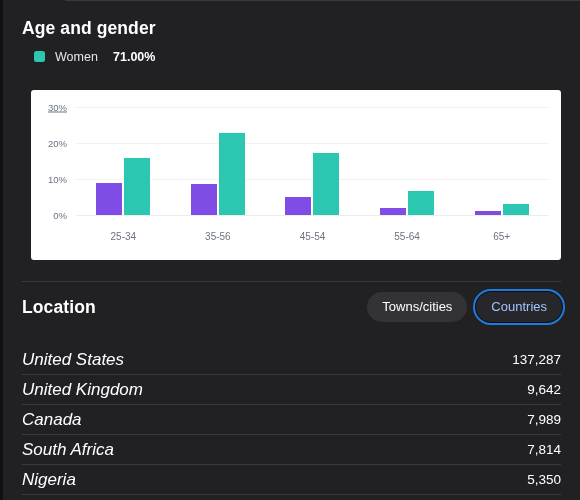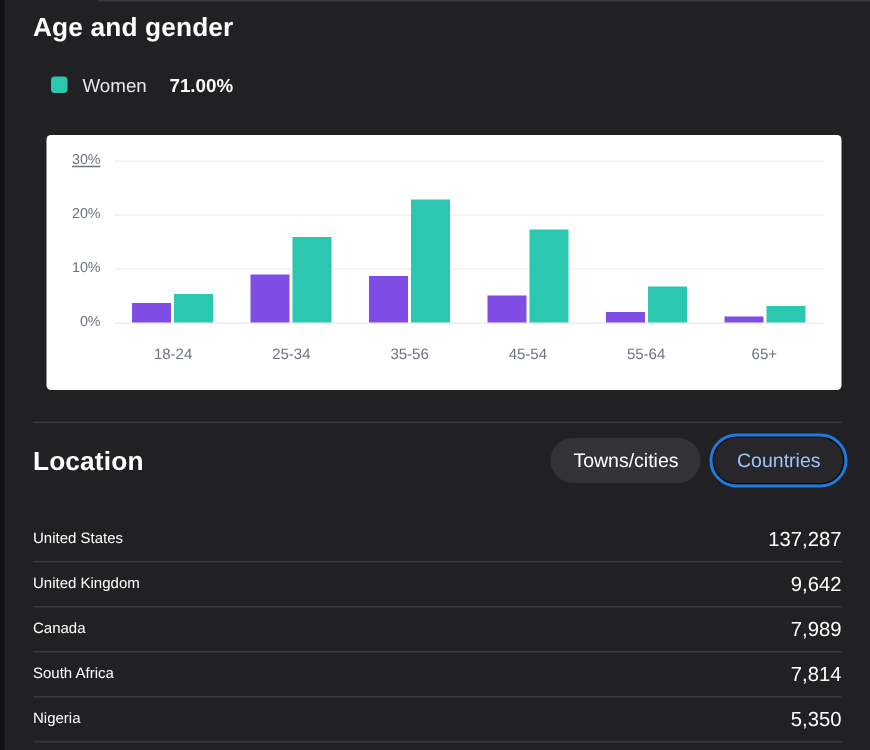--- a/index.html
+++ b/index.html
@@ -19,21 +19,21 @@
     position: absolute; top: 0; left: 62px; right: 0;
     height: 1px; background: #3a3a3e;
   }
 
   
   .section-title {
     font-size: 17.5px; font-weight: bold; color: #ffffff;
     letter-spacing: .1px;
   }
   #age-section { position: absolute; top: 0; left: 0; right: 0; }
-  #age-title { position: absolute; top: 8px; left: 19px; }
+  #age-title { position: absolute; top: 18px; left: 19px; }
 
   .legend { position: absolute; top: 47px; left: 31px; }
   .legend-row {
     display: flex; align-items: center; height: 19px;
   }
   .legend-sw {
     width: 11px; height: 11px; border-radius: 2.5px; flex: none;
   }
   .legend-name {
     margin-left: 10px; width: 58px;
@@ -104,21 +104,21 @@
 
   
   #country-list {
     position: absolute; top: 345px; left: 19px; right: 19px;
   }
   .crow {
     display: flex; align-items: center; justify-content: space-between;
     height: 30px; border-bottom: 1px solid #3a3a3e;
     cursor: pointer;
   }
-  .cname { font-size: 10px; color: #ffffff; }
+  .cname { font-size: 17px; color: #ffffff; font-style: italic; }
   .cval  { font-size: 13.5px; color: #ffffff; }
 </style>
 </head>
 <body>
 
 <div id="root">
 
   <div class="top-rule"></div>
 
   <div id="age-section">
@@ -139,25 +139,20 @@
             <div class="ytick" style="top: 100%;">0%</div>
             <div class="gridline" style="top: 66.6667%;"></div>
             <div class="ytick" style="top: 66.6667%;">10%</div>
             <div class="gridline" style="top: 33.3333%;"></div>
             <div class="ytick" style="top: 33.3333%;">20%</div>
             <div class="gridline" style="top: 0%;"></div>
             <div class="ytick" style="top: 0%; text-decoration: underline;">30%</div>
           </div>
         <div class="groups" id="groups">
             <div class="group">
-              <div class="bar" style="background: rgb(127, 76, 230); height: 12%;"></div>
-              <div class="bar" style="background: rgb(44, 199, 176); height: 17.3333%;"></div>
-              <div class="xtick">18-24</div>
-            </div>
-            <div class="group">
               <div class="bar" style="background: rgb(127, 76, 230); height: 29.3333%;"></div>
               <div class="bar" style="background: rgb(44, 199, 176); height: 52.3333%;"></div>
               <div class="xtick">25-34</div>
             </div>
             <div class="group">
               <div class="bar" style="background: rgb(127, 76, 230); height: 28.3333%;"></div>
               <div class="bar" style="background: rgb(44, 199, 176); height: 76.3333%;"></div>
               <div class="xtick">35-56</div>
             </div>
             <div class="group">

